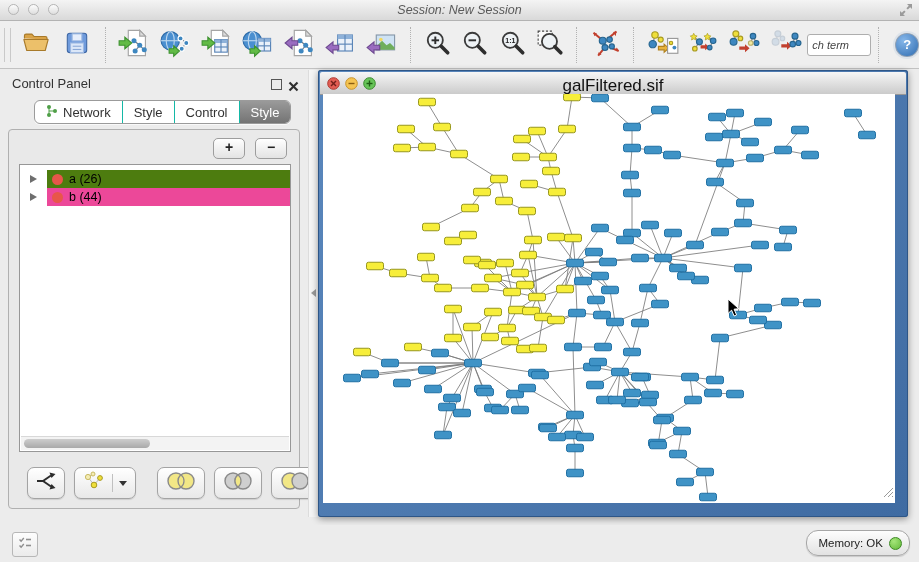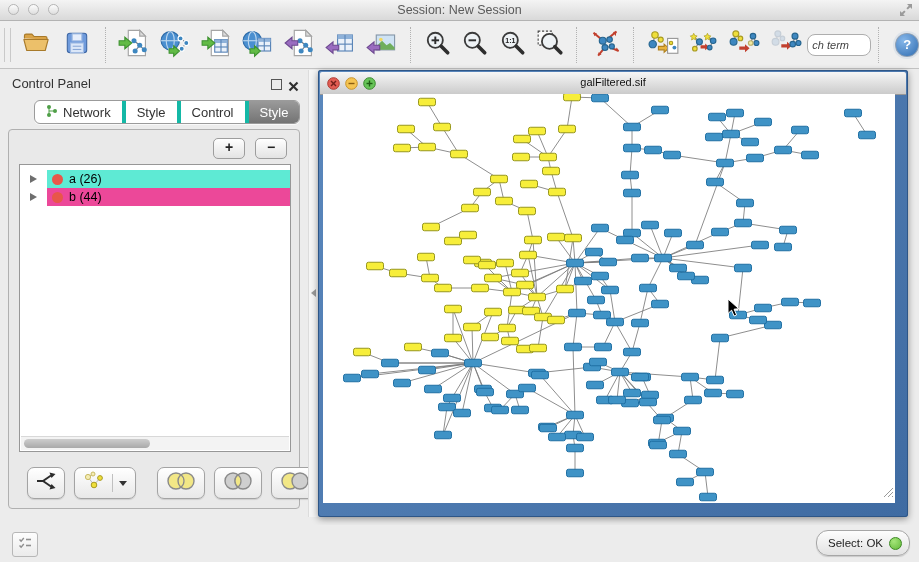--- a/index.html
+++ b/index.html
@@ -5,43 +5,43 @@
   html,body{margin:0;padding:0;}
   body{width:919px;height:562px;position:relative;overflow:hidden;
        font-family:"Liberation Sans",sans-serif;background:#ececec;}
   
   .titlebar{position:absolute;top:0;left:0;right:0;height:20px;
     background:linear-gradient(#f4f4f4,#d9d9d9);border-bottom:1px solid #b3b3b3;}
   .tl-dots{position:absolute;left:8px;top:4px;display:flex;gap:9px;}
   .tl-dot{width:11px;height:11px;border-radius:50%;border:1px solid #b5b5b5;
     background:linear-gradient(#fdfdfd,#dedede);box-sizing:border-box;}
   .title-text{position:absolute;width:100%;text-align:center;top:3px;
-    font-size:12.5px;color:#5a5a5a;}
+    font-size:12.5px;color:#5a5a5a;font-style:italic;}
   .expand-ic{position:absolute;right:4px;top:1px;}
   
   .toolbar{position:absolute;top:21px;left:0;right:0;height:47px;background:#efefef;
     border-bottom:1px solid #c2c2c2;display:flex;align-items:center;padding-left:4px;}
   .tb-grip{width:5px;height:34px;border-left:1px solid #c9c9c9;border-right:1px solid #c9c9c9;margin:0 4px 0 0;}
   .tb-sep{width:1px;height:36px;border-left:1px dotted #b2b2b2;margin:0 7px;}
   .tb-btn{width:38px;height:40px;display:flex;align-items:center;justify-content:center;margin:0 2px;}
   .tb-btn.sm{width:34px;}
-  .search-box{width:54px;height:20px;border:1px solid #aeaeae;border-radius:8px;background:#fff;
+  .search-box{width:54px;height:20px;border:1px solid #aeaeae;border-radius:3px;background:#fff;
     font-style:italic;font-size:11px;color:#444;padding:0 4px;font-family:"Liberation Sans",sans-serif;}
   .help-circle{width:22px;height:22px;border-radius:50%;color:#fff;font-weight:bold;font-size:13px;
     background:radial-gradient(circle at 35% 30%,#86b7ea,#2f6cb0);border:1px solid #8fa0b4;
     box-shadow:0 0 0 2px #dde3ea;display:flex;align-items:center;justify-content:center;margin-left:8px;}
   
   .cp-header{position:absolute;left:0;top:70px;width:308px;height:26px;}
   .cp-title{position:absolute;left:12px;top:6px;font-size:13px;color:#333;}
   .cp-float{position:absolute;right:26px;top:9px;width:9px;height:9px;border:1.5px solid #555;}
   .cp-close{position:absolute;right:9px;top:8px;}
   .seg{position:absolute;left:34px;top:100px;height:22px;display:flex;border:1px solid #9b9b9b;
     border-radius:6px;overflow:hidden;background:#fff;font-size:13px;color:#333;
     box-shadow:0 1px 0 rgba(255,255,255,.7);}
-  .seg-item{padding:3px 11px;display:flex;gap:5px;align-items:center;border-left:4px solid #14b8a6;}
+  .seg-item{padding:3px 11px;display:flex;gap:5px;align-items:center;border-left:1px solid #14b8a6;}
   .seg-item:first-child{border-left:none;justify-content:center;}
   .seg-item.active{background:linear-gradient(#9a9a9a,#747474);color:#fff;}
   .cp-content{position:absolute;left:8px;top:129px;width:290px;height:378px;
     border:1px solid #b0b0b0;border-radius:4px;background:#e9e9e9;}
   .pm-row{position:absolute;top:8px;right:12px;display:flex;gap:10px;}
   .pm-btn{width:30px;height:19px;border:1px solid #9d9d9d;border-radius:5px;
     background:linear-gradient(#fff,#e3e3e3);font-size:14px;line-height:16px;text-align:center;
     color:#222;font-weight:bold;}
   .sets-list{position:absolute;left:10px;right:8px;top:34px;height:288px;background:#fff;
     border:1px solid #979797;overflow:hidden;padding-top:5px;box-sizing:border-box;}
@@ -67,21 +67,21 @@
   
   .divider-strip{position:absolute;left:308px;top:70px;width:10px;height:447px;background:#f5f5f5;
     border-left:1px solid #dcdcdc;box-sizing:border-box;}
   .div-handle{position:absolute;left:2px;top:219px;width:0;height:0;
     border-right:5px solid #9a9a9a;border-top:4px solid transparent;border-bottom:4px solid transparent;}
   
   .iframe{position:absolute;left:318px;top:70px;width:590px;height:447px;border-radius:3px;
     background:linear-gradient(135deg,#5b88bd,#3f6ba2);box-shadow:0 2px 7px rgba(0,0,0,.4),inset 0 0 0 1px #2e5687;}
   .if-title{position:absolute;top:2px;left:2px;right:2px;height:22px;border-radius:2px 2px 0 0;
     background:linear-gradient(#f6f6f6,#cbcbcb);border-bottom:1px solid #979797;}
-  .if-title-text{position:absolute;width:100%;top:4px;text-align:center;font-size:11px;font-weight:500;color:#111;}
+  .if-title-text{position:absolute;width:100%;top:4px;text-align:center;font-size:17px;font-weight:500;color:#111;}
   .if-lights{position:absolute;left:7px;top:4px;display:flex;gap:5px;}
   .if-canvas{position:absolute;left:5px;top:24px;width:572px;height:409px;background:#fff;}
   .graph-svg{position:absolute;left:0;top:0;}
   .cursor{position:absolute;left:404px;top:204px;}
   .resize-grip{position:absolute;right:1px;bottom:1px;}
   
   .statusbar{position:absolute;left:0;right:0;bottom:0;height:37px;background:#ececec;}
   .status-btn{position:absolute;left:12px;top:7px;width:24px;height:23px;border:1px solid #b7b7b7;
     background:linear-gradient(#fdfdfd,#ebebeb);border-radius:3px;display:flex;align-items:center;justify-content:center;}
   .memory-pill{position:absolute;right:9px;top:5px;height:24px;border:1px solid #a6a6a6;border-radius:12px;
@@ -380,21 +380,21 @@
 </div>
 
 <div class="cp-content">
   <div class="pm-row">
     <span class="pm-btn">+</span>
     <span class="pm-btn">−</span>
   </div>
   <div class="sets-list">
       <div class="set-row">
         <span class="row-tri"></span>
-        <span class="row-sel" style="background: #5eead4;">
+        <span class="row-sel" style="background: #4d7c0f;">
           <span class="row-dot" style="background: rgb(232, 86, 74);"></span>
           <span>a (26)</span>
         </span>
       </div>
       <div class="set-row">
         <span class="row-tri"></span>
         <span class="row-sel" style="background: #ec4899;">
           <span class="row-dot" style="background: rgb(232, 86, 74);"></span>
           <span>b (44)</span>
         </span>
@@ -882,16 +882,16 @@
 <div class="statusbar">
   <span class="status-btn">
     <span><svg width="16" height="16" viewBox="0 0 16 16">
           <path d="M2.5 4.5l1.6 1.6L6.8 3" stroke="#8f8f8f" fill="none" stroke-width="1.4"></path>
           <line x1="9" y1="4.5" x2="14" y2="4.5" stroke="#8f8f8f" stroke-width="1.6"></line>
           <path d="M2.5 10.5l1.6 1.6L6.8 9" stroke="#8f8f8f" fill="none" stroke-width="1.4"></path>
           <line x1="9" y1="10.5" x2="14" y2="10.5" stroke="#8f8f8f" stroke-width="1.6"></line>
         </svg></span>
   </span>
   <span class="memory-pill">
-    <span>Select: OK</span>
+    <span>Memory: OK</span>
     <span class="mem-dot" style="background: radial-gradient(circle at 35% 30%, rgb(165, 230, 122), rgb(99, 185, 58));"></span>
   </span>
 </div>
 
 </body></html>

